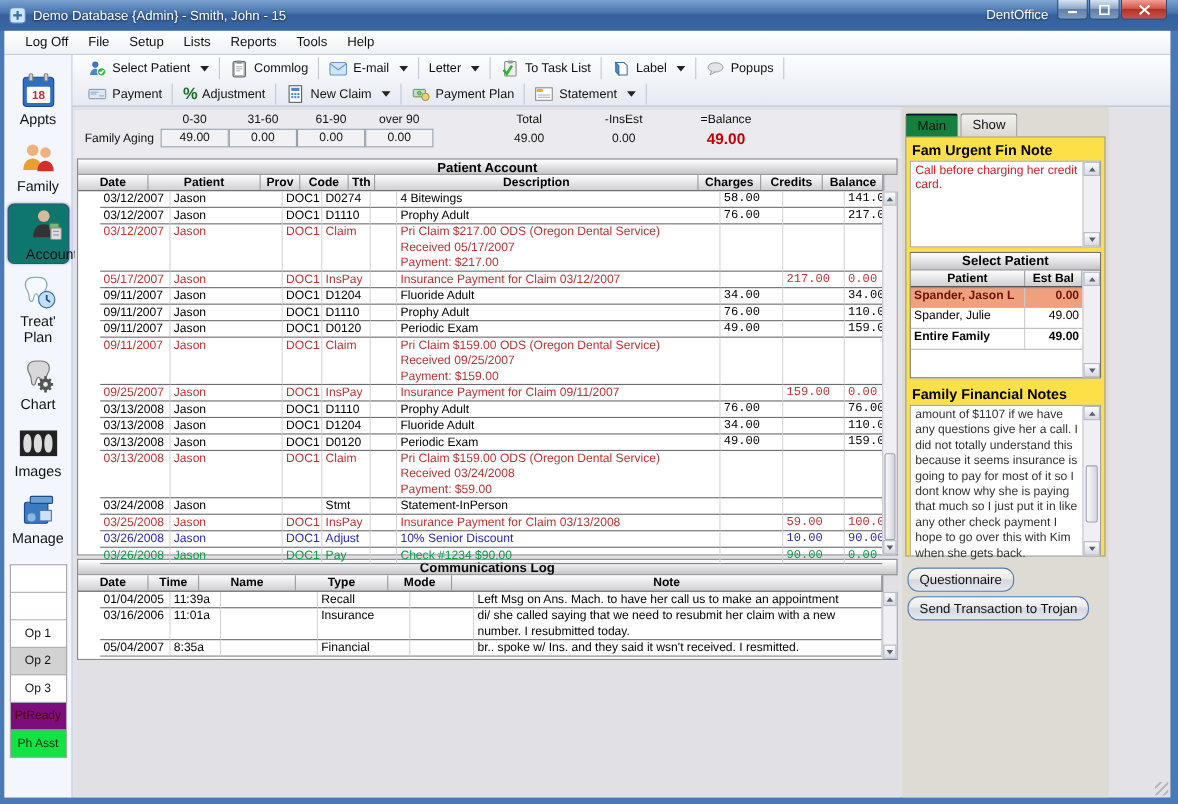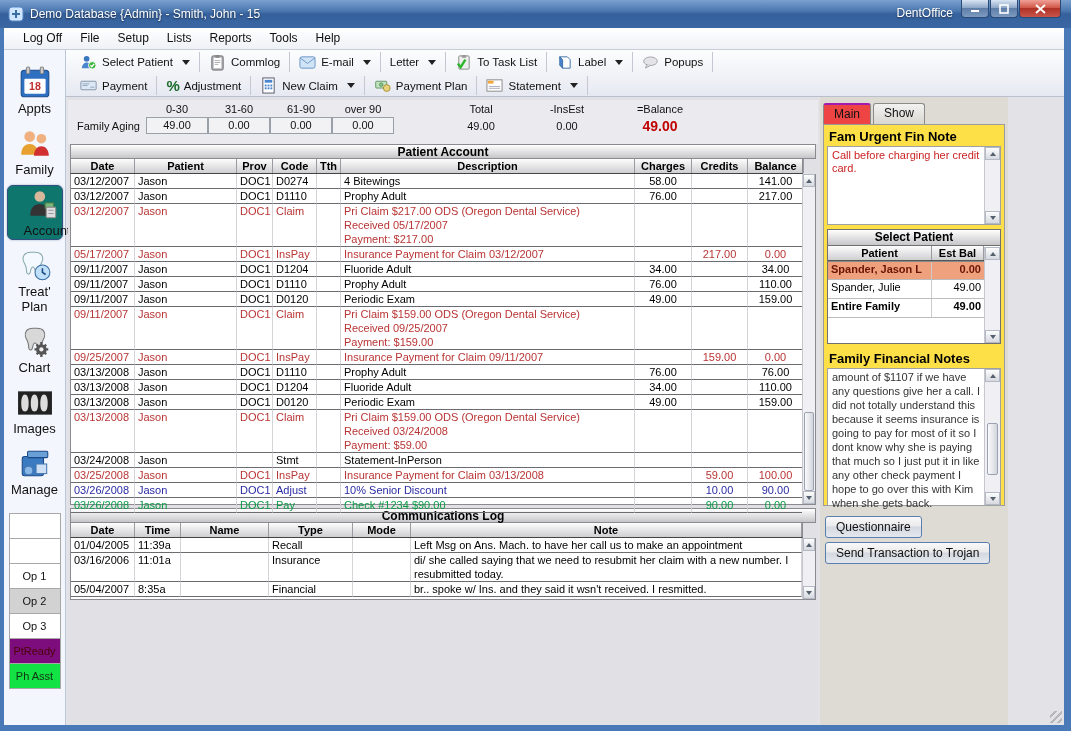--- a/index.html
+++ b/index.html
@@ -67,47 +67,47 @@
   .ag-bal { width:100px; }
   .aging-val { margin-top:2px; align-items:center; }
   .aging-val .ag-box { border:1px solid #9aa0aa; background:#f2f2f5; height:17px; line-height:15px; }
   .bal-red { color:#c00000; font-weight:bold; font-size:14px; }
 
   .section-title { margin:0 2px; height:15px; background:linear-gradient(#ffffff,#c6c6c9); border:1px solid #8a8a90;
     font-size:12px; font-weight:bold; text-align:center; line-height:14px; color:#000; }
   .gap2 { height:3px; }
 
   .grid-wrap { margin:0 2px; border:1px solid #8a8a90; border-top:none; background:#fff; position:relative; }
-  .grid-rows { margin-right:13px; overflow:hidden; }
+  .grid-rows { margin-right:13px; overflow:hidden;margin-left:20px; }
   .acct-body { height:331px; }
   .comm-body { height:62px; }
 
   .hdr-row, .acct-row { display:grid; grid-template-columns:64px 102px 36px 44px 24px 294px 57px 56px 56px; }
   .comm-hdr, .comm-row { display:grid; grid-template-columns:64px 46px 88px 84px 58px 1fr; }
   .hdr-row, .comm-hdr { margin:0 2px; margin-right:15px; background:linear-gradient(#fdfdfd,#cfcfd2); border-left:1px solid #8a8a90; border-right:1px solid #8a8a90; border-bottom:1px solid #444; height:15px; }
   .hdr-cell { font-size:11px; font-weight:bold; text-align:center; line-height:14px; border-right:1px solid #9a9aa0; overflow:hidden; }
   .cell { font-size:11px; line-height:14px; padding:0 3px; border-right:1px solid #d4d4d8; border-bottom:1px solid #6b6b70; overflow:hidden; white-space:pre-line; }
-  .cell.num { text-align:center; }
+  .cell.num { text-align:left;font-family:Liberation Mono, monospace; }
   .c-red { color:#b93434; }
   .c-blue { color:#2a2aa4; }
   .c-green { color:#0a9c44; }
 
   
   .vscroll { position:absolute; top:0; bottom:0; right:0; width:13px; background:#f0eff3; border-left:1px solid #c6c6cc; }
   .sc-btn { position:absolute; left:0; right:0; height:13px; background:linear-gradient(#fdfdfd,#d6d9e0); border:1px solid #b4b9c6; display:flex; align-items:center; justify-content:center; }
   .sc-btn.up { top:0; } .sc-btn.down { bottom:0; }
   .tri-up { width:0; height:0; border-left:3px solid transparent; border-right:3px solid transparent; border-bottom:4px solid #55606e; }
   .tri-down { width:0; height:0; border-left:3px solid transparent; border-right:3px solid transparent; border-top:4px solid #55606e; }
   .sc-thumb { position:absolute; left:1px; right:1px; background:linear-gradient(90deg,#fbfbfc,#d2d5dc); border:1px solid #9aa2b2; border-radius:2px; }
 
   
   .rpanel { position:absolute; left:816px; top:69px; width:188px; bottom:0; background:#dedbd4; }
   .tabs { display:flex; padding:6px 0 0 3px; }
   .tab { font-size:12px; padding:2px 10px 3px 10px; border:1px solid #8a8a8a; border-bottom:none; border-radius:3px 3px 0 0; background:linear-gradient(#f2f2f0,#d9d7d1); margin-right:2px; color:#111; }
-  .tab.active { background:#ef4444; border-top:2px solid #a21caf; font-weight:normal; position:relative; top:0; }
+  .tab.active { background:#15803d; border-top:2px solid #0f172a; font-weight:normal; position:relative; top:0; }
   .panel-page { margin:0 3px 0 3px; border:1px solid #9b9b9b; background:#fde047; height:382px; padding:3px 3px 0 3px; }
   .p-heading { font-size:13px; font-weight:bold; color:#000; padding:1px 2px 2px 2px; }
   .note-box { position:relative; border:1px solid #a0a0a0; background:#fff; }
   .urgent-box { height:79px; }
   .urgent-text { color:#cc2222; font-size:11px; line-height:13px; padding:2px 20px 2px 4px; }
   .fin-box { height:138px; }
   .fin-text { color:#333; font-size:11px; line-height:14px; padding:1px 20px 1px 4px; }
   .nb-scroll { position:absolute; right:0; top:0; bottom:0; width:16px; background:#f0eff3; border-left:1px solid #c6c6cc; }
 
   .selpat { margin-top:4px; border:1px solid #707070; background:#fff; position:relative; height:115px; }
@@ -116,21 +116,21 @@
   .selpat-hdr { display:grid; grid-template-columns:104px 1fr; height:15px; background:linear-gradient(#fdfdfd,#cfcfd2); border-bottom:1px solid #555; margin-right:16px; }
   .selpat-hdr .hc { font-size:11px; font-weight:bold; text-align:center; border-right:1px solid #9a9aa0; line-height:14px; }
   .sp-row { display:grid; grid-template-columns:104px 1fr; height:19px; margin-right:16px; border-bottom:1px solid #bbb; }
   .sp-row .pc { font-size:11px; padding-left:3px; line-height:14px; border-right:1px solid #ccc; white-space:nowrap; overflow:hidden; }
   .sp-row .bc { font-size:11px; text-align:right; padding-right:3px; line-height:14px; }
   .sp-row.sel { background:#efa07c; font-weight:bold; color:#6b1405; border-top:1px solid #888; }
   .sp-row.bold { font-weight:bold; }
 
   .fin-heading { margin-top:6px; }
   .panel-btns { padding:6px 0 0 3px; }
-  .vista-btn { display:block; border:1px solid #5a7fae; border-radius:3px; font-size:12px; color:#111;
+  .vista-btn { display:block; border:1px solid #5a7fae; border-radius:10px; font-size:12px; color:#111;
     background:linear-gradient(#f9f9f9,#eaeaec 45%,#d4d8e0 50%,#e4e8ee); padding:3px 10px; margin:4px 0 0 2px;
     font-family:"Liberation Sans", sans-serif; }
 
   .resize-grip { position:absolute; right:2px; bottom:2px; width:12px; height:12px;
     background:repeating-linear-gradient(135deg, transparent 0 3px, #b8b8bc 3px 5px); }
 </style>
 </head>
 <body>
 
 <div class="window">

